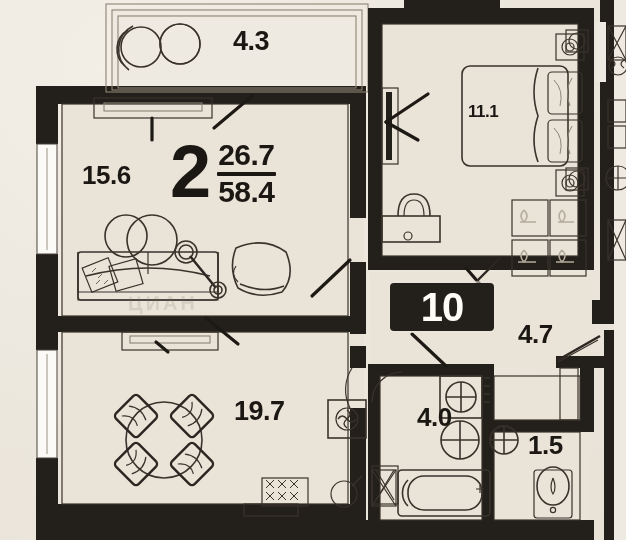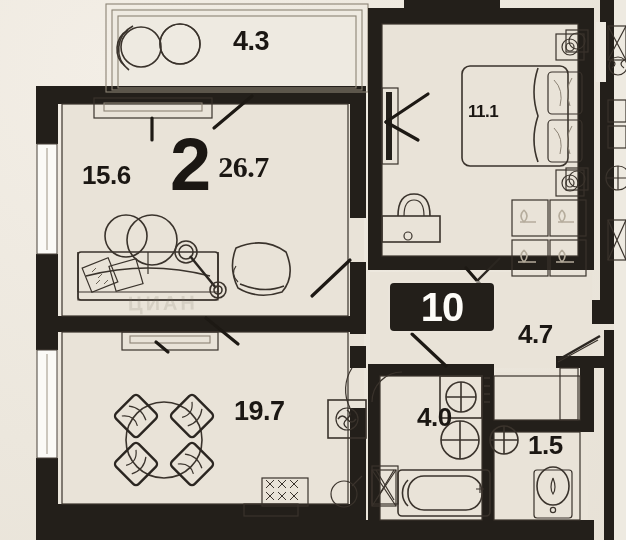--- a/index.html
+++ b/index.html
@@ -42,22 +42,22 @@
   #roomsblock{
     position:absolute;left:170px;top:136px;
     display:flex;align-items:center;gap:9px;
   }
   #roomsnum{
     font-family:"Liberation Sans",sans-serif;
     font-weight:bold;font-size:74px;line-height:0.78;
     color:#1b1713;letter-spacing:-3px;
   }
   #fraction{
-    display:flex;flex-direction:row;align-items:center;
-    font-family:Liberation Serif, serif;
+    display:flex;flex-direction:column;align-items:center;
+    font-family:Liberation Sans, sans-serif;
     font-weight:bold;color:#1b1713;
     font-size:30px;line-height:1.02;letter-spacing:-0.5px;
     padding-top:4px;
   }
   #fraction .num{padding:0 1px;}
   #fracbar{
     width:100%;height:4px;background:#1b1713;
     margin:1px 0 1px;border-radius:1px;
   }
 
@@ -426,20 +426,21 @@
   <div class="label l-149">19.7</div>
   <div class="label l-70">4.7</div>
   <div class="label l-40">4.0</div>
   <div class="label l-15">1.5</div>
 
   <div id="roomsblock">
     <div id="roomsnum">2</div>
     <div id="fraction">
       <div class="num">26.7</div>
       <div id="fracbar"></div>
+      <div class="num">58.4</div>
     </div>
   </div>
 
   <div id="watermark">ЦИАН</div>
 
   <div id="badge">
     <span>10</span>
   </div>
 </div>
 

